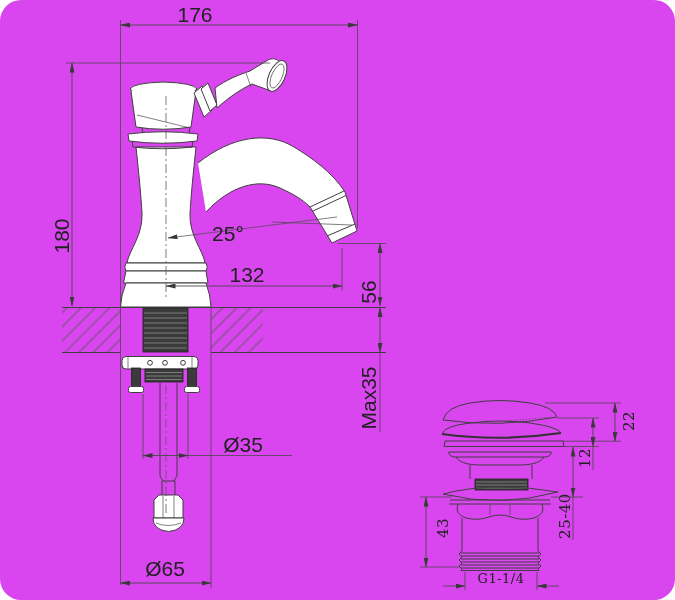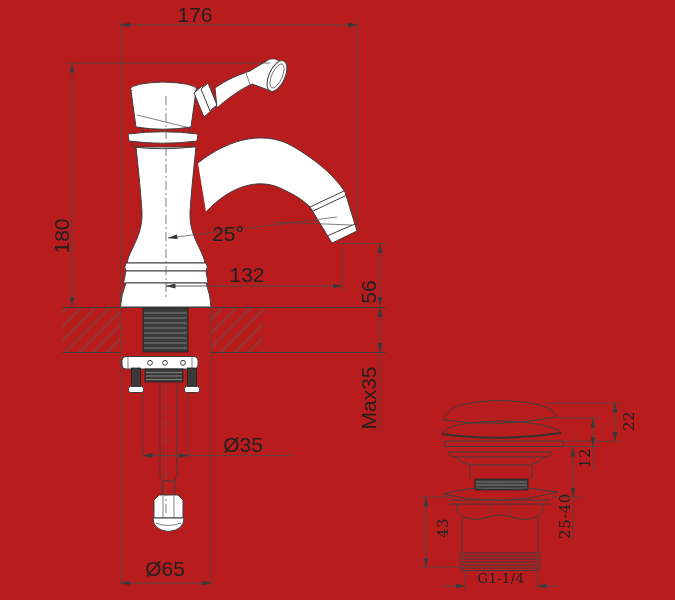--- a/index.html
+++ b/index.html
@@ -1,16 +1,16 @@
 <!DOCTYPE html>
 <html><head>
 <meta charset="utf-8">
 <style>
   html,body{margin:0;padding:0;background:#ffffff;}
-  .canvas{position:relative;width:675px;height:600px;background:#b91c1c;overflow:hidden;}
+  .canvas{position:relative;width:675px;height:600px;background:#d946ef;overflow:hidden;border-radius:21px;}
   svg{display:block;}
   .geo{fill:none;stroke:#3f3f3f;stroke-width:1;}
   .geof{fill:#ffffff;stroke:#3f3f3f;stroke-width:1;}
   .geob{fill:none;stroke:#333;stroke-width:2.2;}
   .dark{fill:#3b3b3b;stroke:#222;stroke-width:.8;}
   .stripe{stroke:#9a9a9a;stroke-width:.7;}
   .ext{stroke:#4a4a4a;stroke-width:.8;fill:none;}
   .dim{stroke:#4a4a4a;stroke-width:.9;fill:none;}
   .cl{stroke:#5a5a5a;stroke-width:.8;fill:none;stroke-dasharray:9 3 2 3;}
   .thin{stroke:#4a4a4a;stroke-width:.7;fill:none;}

